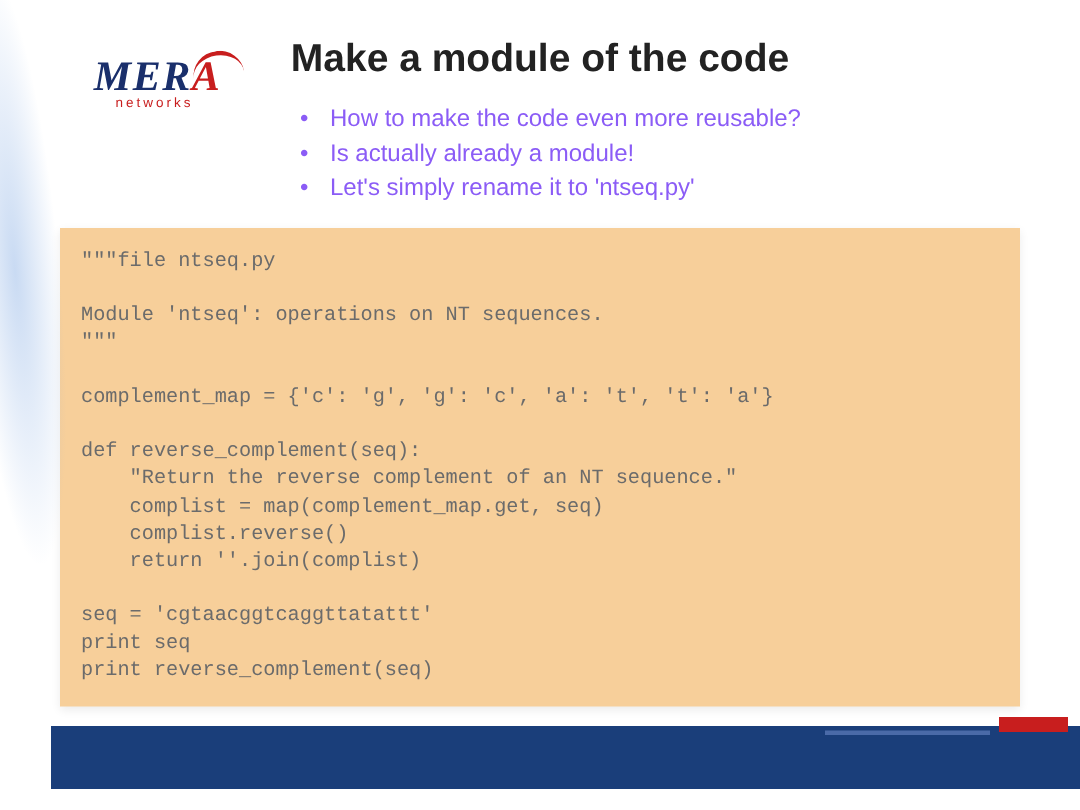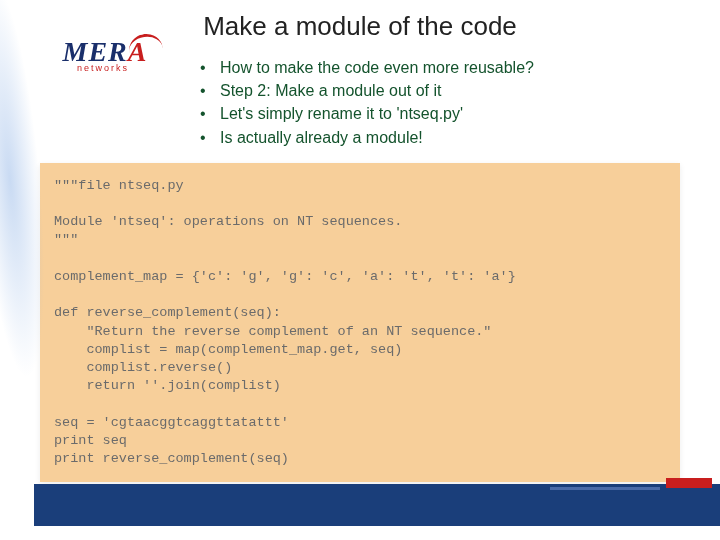--- a/index.html
+++ b/index.html
@@ -17,23 +17,23 @@
     top: -20px;
     width: 60px;
     height: 400px;
     background: radial-gradient(ellipse at center, rgba(100,150,220,0.35) 0%, rgba(100,150,220,0) 70%);
     transform: rotate(-5deg);
     pointer-events: none;
   }
   .title {
     text-align: center;
     font-size: 26px;
-    font-weight: normal;
+    font-weight: bold;
     color: #222;
-    padding-top: 11px;
+    padding-top: 23px;
     padding-bottom: 6px;
   }
   .logo {
     position: absolute;
     left: 40px;
     top: 38px;
     width: 130px;
     height: 50px;
   }
   .logo-text {
@@ -62,21 +62,21 @@
     width: 34px;
     height: 18px;
     border-top: 3px solid #c81e1e;
     border-radius: 50% 50% 0 0 / 90% 90% 0 0;
     transform: rotate(-8deg);
   }
   .bullets {
     margin-left: 200px;
     margin-top: 8px;
     font-size: 16px;
-    color: #14532d;
+    color: #8b5cf6;
   }
   .bullets li {
     list-style: none;
     position: relative;
     padding-left: 20px;
     line-height: 1.45;
   }
   .bullets li::before {
     content: "•";
     position: absolute;
@@ -136,23 +136,22 @@
 <div class="logo">
   <div class="logo-swoosh"></div>
   <div class="logo-text">
     <span>MER</span><span class="a-red">A</span>
   </div>
   <div class="logo-sub">networks</div>
 </div>
 
 <ul class="bullets">
   <li>How to make the code even more reusable?</li>
-  <li>Step 2: Make a module out of it</li>
+  <li>Is actually already a module!</li>
   <li>Let's simply rename it to 'ntseq.py'</li>
-  <li>Is actually already a module!</li>
 </ul>
 
 <div class="code-block">"""file ntseq.py
 
 Module 'ntseq': operations on NT sequences.
 """
 
 complement_map = {'c': 'g', 'g': 'c', 'a': 't', 't': 'a'}
 
 def reverse_complement(seq):

